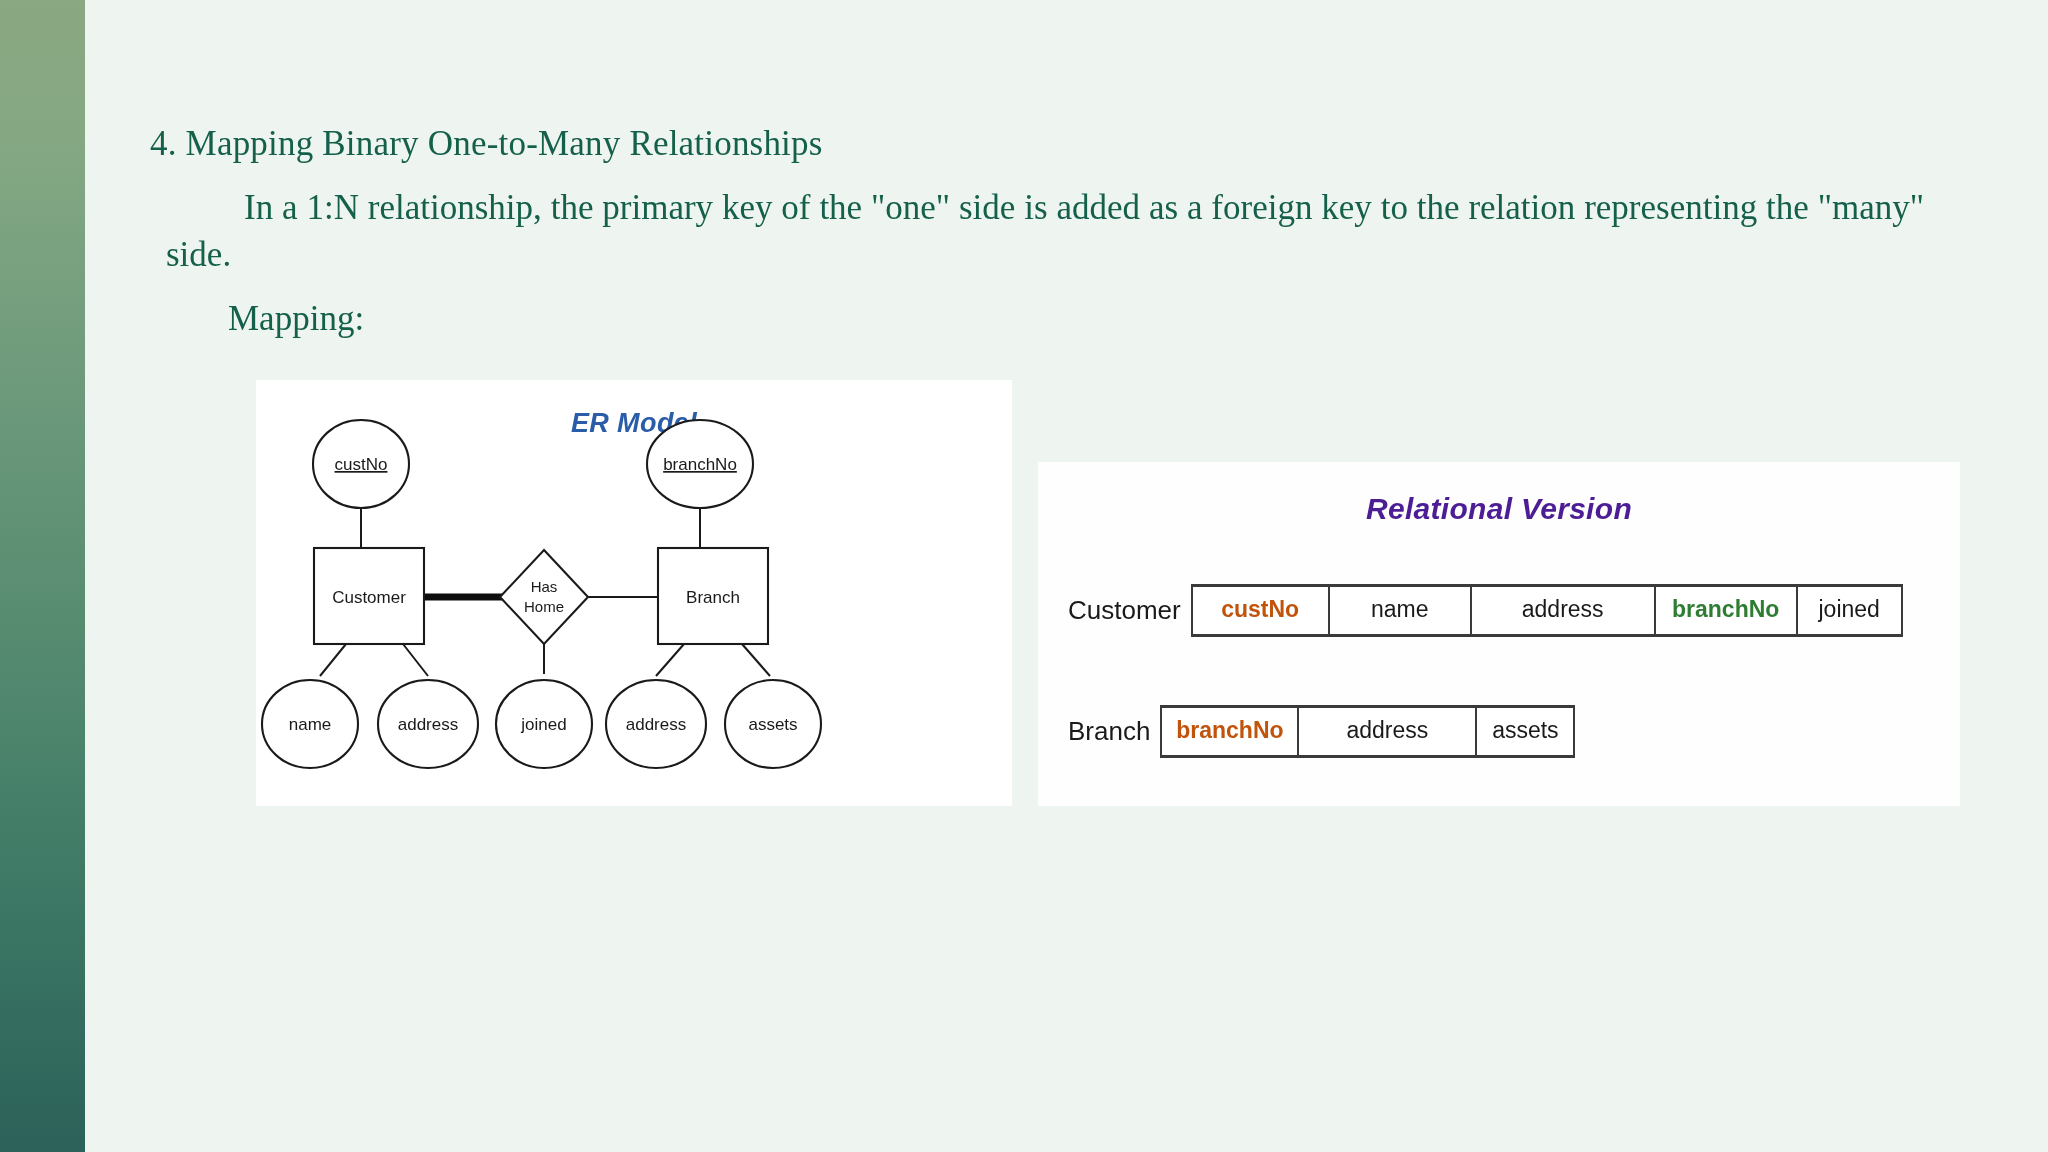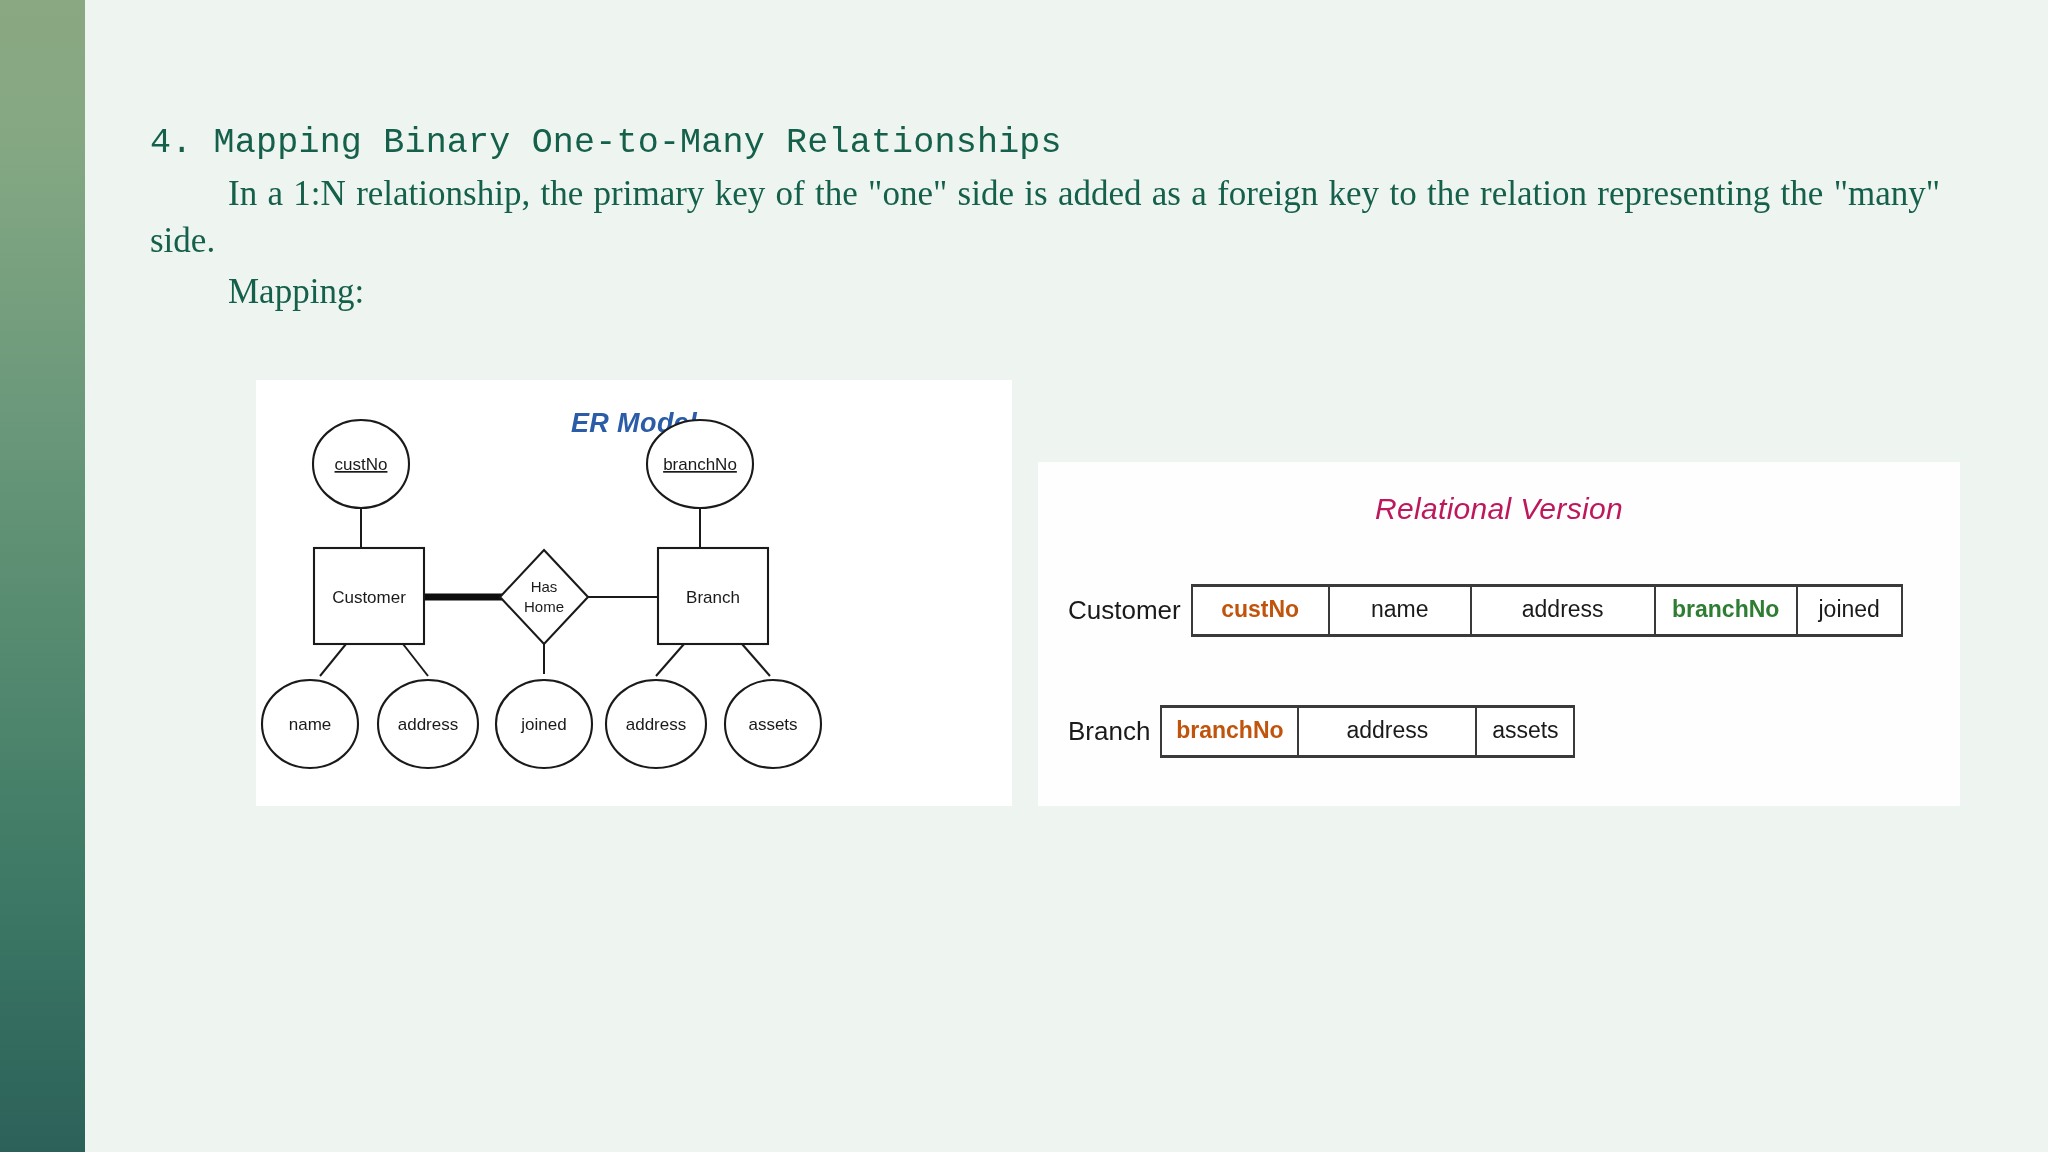--- a/index.html
+++ b/index.html
@@ -49,24 +49,23 @@
     width: 1790px;
     color: #15604a;
     font-size: 35px;
     line-height: 1.36;
   }
   .prose-heading {
     margin: 0 0 2px 0;
     font-weight: normal;
     font-size: 35px;
     letter-spacing: .2px;
-    font-family: Liberation Mono, monospace;
   }
   .prose-para {
-    margin: 0;
+    margin: 16px;
     text-indent: 78px;
     text-align: justify;
     text-justify: inter-word;
   }
   .prose-label {
     margin: 3px 0 0 0;
     text-indent: 78px;
   }
 
   
@@ -130,24 +129,24 @@
     width: 922px;
     height: 344px;
     background: #fdfefd;
   }
   #relational-title {
     position: absolute;
     left: 0;
     top: 30px;
     width: 922px;
     text-align: center;
-    color: #be185d;
+    color: #4c1d95;
     font-family: "Liberation Sans", sans-serif;
     font-style: italic;
-    font-weight: normal;
+    font-weight: bold;
     font-size: 30px;
     letter-spacing: .3px;
   }
 
   .rel-row {
     position: absolute;
     display: flex;
     align-items: center;
   }
   #rel-row-customer { left: 30px; top: 122px; }

